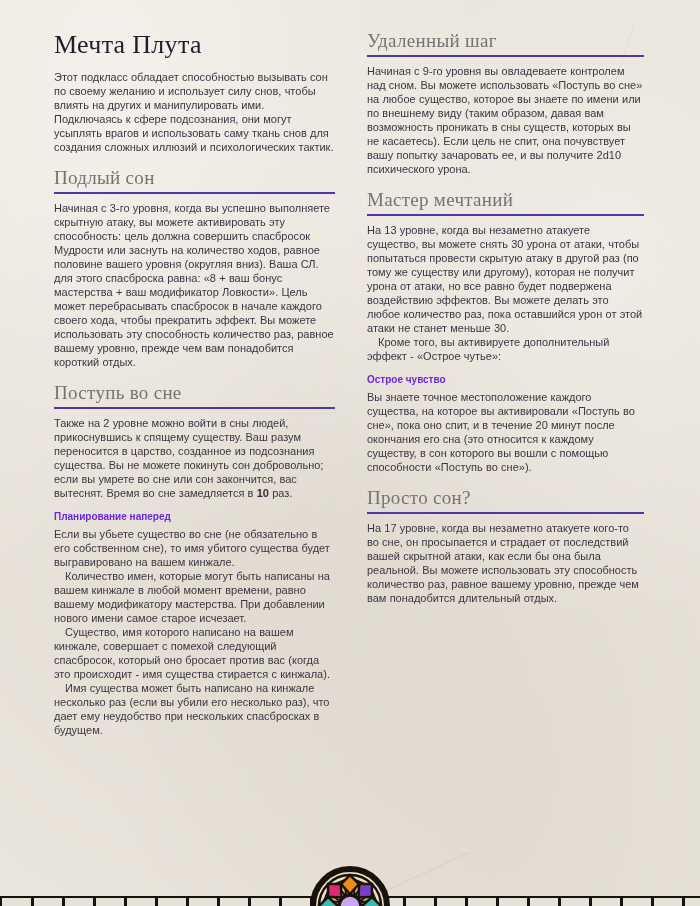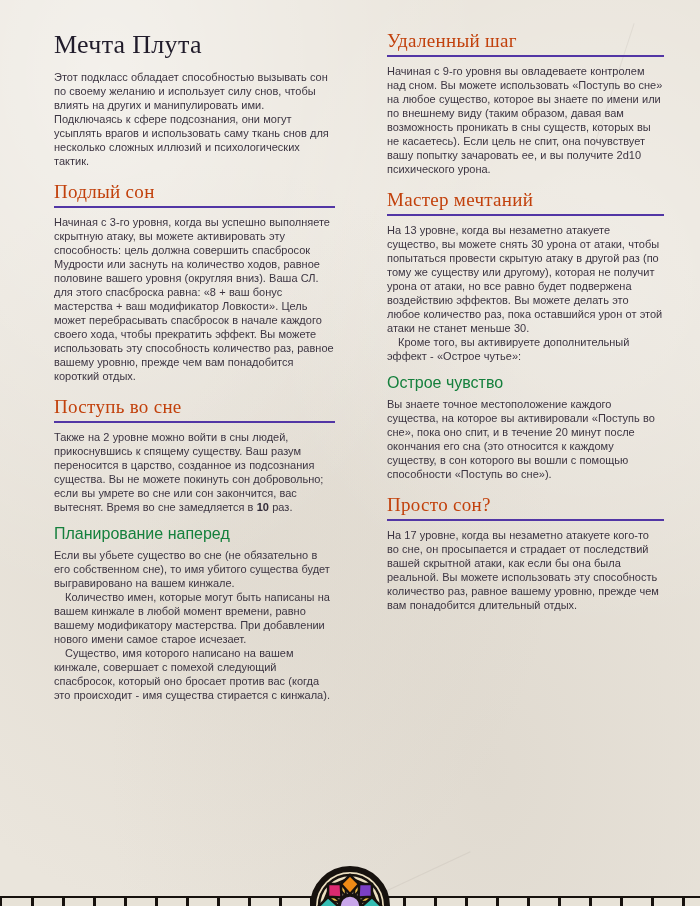--- a/index.html
+++ b/index.html
@@ -12,38 +12,38 @@
       radial-gradient(ellipse at 85% 30%, rgba(255,255,255,.30), transparent 40%),
       radial-gradient(ellipse at 70% 85%, rgba(180,170,155,.18), transparent 55%),
       radial-gradient(ellipse at 30% 60%, rgba(185,175,160,.14), transparent 50%),
       #eae5dc;
   }
   .crease { position:absolute; pointer-events:none; background:rgba(140,130,120,.12); }
   .crease.c1 { width:1px; height:140px; left:612px; top:20px; transform:rotate(18deg); }
   .crease.c2 { width:1px; height:110px; left:420px; top:820px; transform:rotate(65deg); }
   .crease.c3 { width:1px; height:90px;  left:120px; top:560px; transform:rotate(-40deg); opacity:.6; }
 
-  .columns { display:flex; gap:52px; padding:28px 58px 0 54px; position:relative; }
+  .columns { display:flex; gap:32px; padding:28px 58px 0 54px; position:relative; }
   .col-left  { width:281px; flex:0 0 281px; }
   .col-right { width:277px; flex:0 0 277px; }
 
   h1 {
     font-family:"Liberation Serif", serif; font-weight:normal;
     font-size:26px; color:#211c2b; letter-spacing:.3px;
     margin:2px 0 10px 0;
   }
   h2 {
     font-family:"Liberation Serif", serif; font-weight:normal;
-    font-size:19px; color:#c2410c; letter-spacing:.3px;
+    font-size:19px; color:#737373; letter-spacing:.3px;
     border-bottom:2px solid #5236a5; padding-bottom:3px;
     margin:13px 0 7px 0;
   }
   .col-right .section:first-child h2 { margin-top:2px; }
   h3 {
-    font-size:16px; font-weight:normal; color:#15803d;
+    font-size:10px; font-weight:bold; color:#6d28d9;
     margin:11px 0 5px 0;
   }
   p {
     font-size:11px; line-height:14px; color:#3c3542;
     margin:0; word-spacing:.2px;
   }
   p.indent { text-indent:11px; }
   p b { color:#332c3a; }
 
   .footer-bar {
@@ -62,37 +62,38 @@
 <body>
 
 <div class="crease c1"></div>
 <div class="crease c2"></div>
 <div class="crease c3"></div>
 
 <div class="columns">
 
   <div class="col-left">
     <h1>Мечта Плута</h1>
-    <p>Этот подкласс обладает способностью вызывать сон по своему желанию и использует силу снов, чтобы влиять на других и манипулировать ими. Подключаясь к сфере подсознания, они могут усыплять врагов и использовать саму ткань снов для несколько сложных иллюзий и психологических тактик.</p>
+    <p>Этот подкласс обладает способностью вызывать сон по своему желанию и использует силу снов, чтобы влиять на других и манипулировать ими. Подключаясь к сфере подсознания, они могут усыплять врагов и использовать саму ткань снов для создания сложных иллюзий и психологических тактик.</p>
 
     <div class="section">
       <h2>Подлый сон</h2>
       <p>Начиная с 3-го уровня, когда вы успешно выполняете скрытную атаку, вы можете активировать эту способность: цель должна совершить спасбросок Мудрости или заснуть на количество ходов, равное половине вашего уровня (округляя вниз). Ваша СЛ. для этого спасброска равна: «8 + ваш бонус мастерства + ваш модификатор Ловкости». Цель может перебрасывать спасбросок в начале каждого своего хода, чтобы прекратить эффект. Вы можете использовать эту способность количество раз, равное вашему уровню, прежде чем вам понадобится короткий отдых.</p>
     </div>
 
     <div class="section">
       <h2>Поступь во сне</h2>
       <p><span>Также на 2 уровне можно войти в сны людей, прикоснувшись к спящему существу. Ваш разум переносится в царство, созданное из подсознания существа. Вы не можете покинуть сон добровольно; если вы умрете во сне или сон закончится, вас вытеснят. Время во сне замедляется в </span><b>10</b><span> раз.</span></p>
     </div>
 
     <div class="section">
       <h3>Планирование наперед</h3>
       <p>Если вы убьете существо во сне (не обязательно в его собственном сне), то имя убитого существа будет выгравировано на вашем кинжале.</p>
       <p class="indent">Количество имен, которые могут быть написаны на вашем кинжале в любой момент времени, равно вашему модификатору мастерства. При добавлении нового имени самое старое исчезает.</p>
       <p class="indent">Существо, имя которого написано на вашем кинжале, совершает с помехой следующий спасбросок, который оно бросает против вас (когда это происходит - имя существа стирается с кинжала).</p>
+      <p class="indent">Имя существа может быть написано на кинжале несколько раз (если вы убили его несколько раз), что дает ему неудобство при нескольких спасбросках в будущем.</p>
     </div>
   </div>
 
   <div class="col-right">
 
     <div class="section">
       <h2>Удаленный шаг</h2>
       <p>Начиная с 9-го уровня вы овладеваете контролем над сном. Вы можете использовать «Поступь во сне» на любое существо, которое вы знаете по имени или по внешнему виду (таким образом, давая вам возможность проникать в сны существ, которых вы не касаетесь). Если цель не спит, она почувствует вашу попытку зачаровать ее, и вы получите 2d10 психического урона.</p>
     </div>
 

